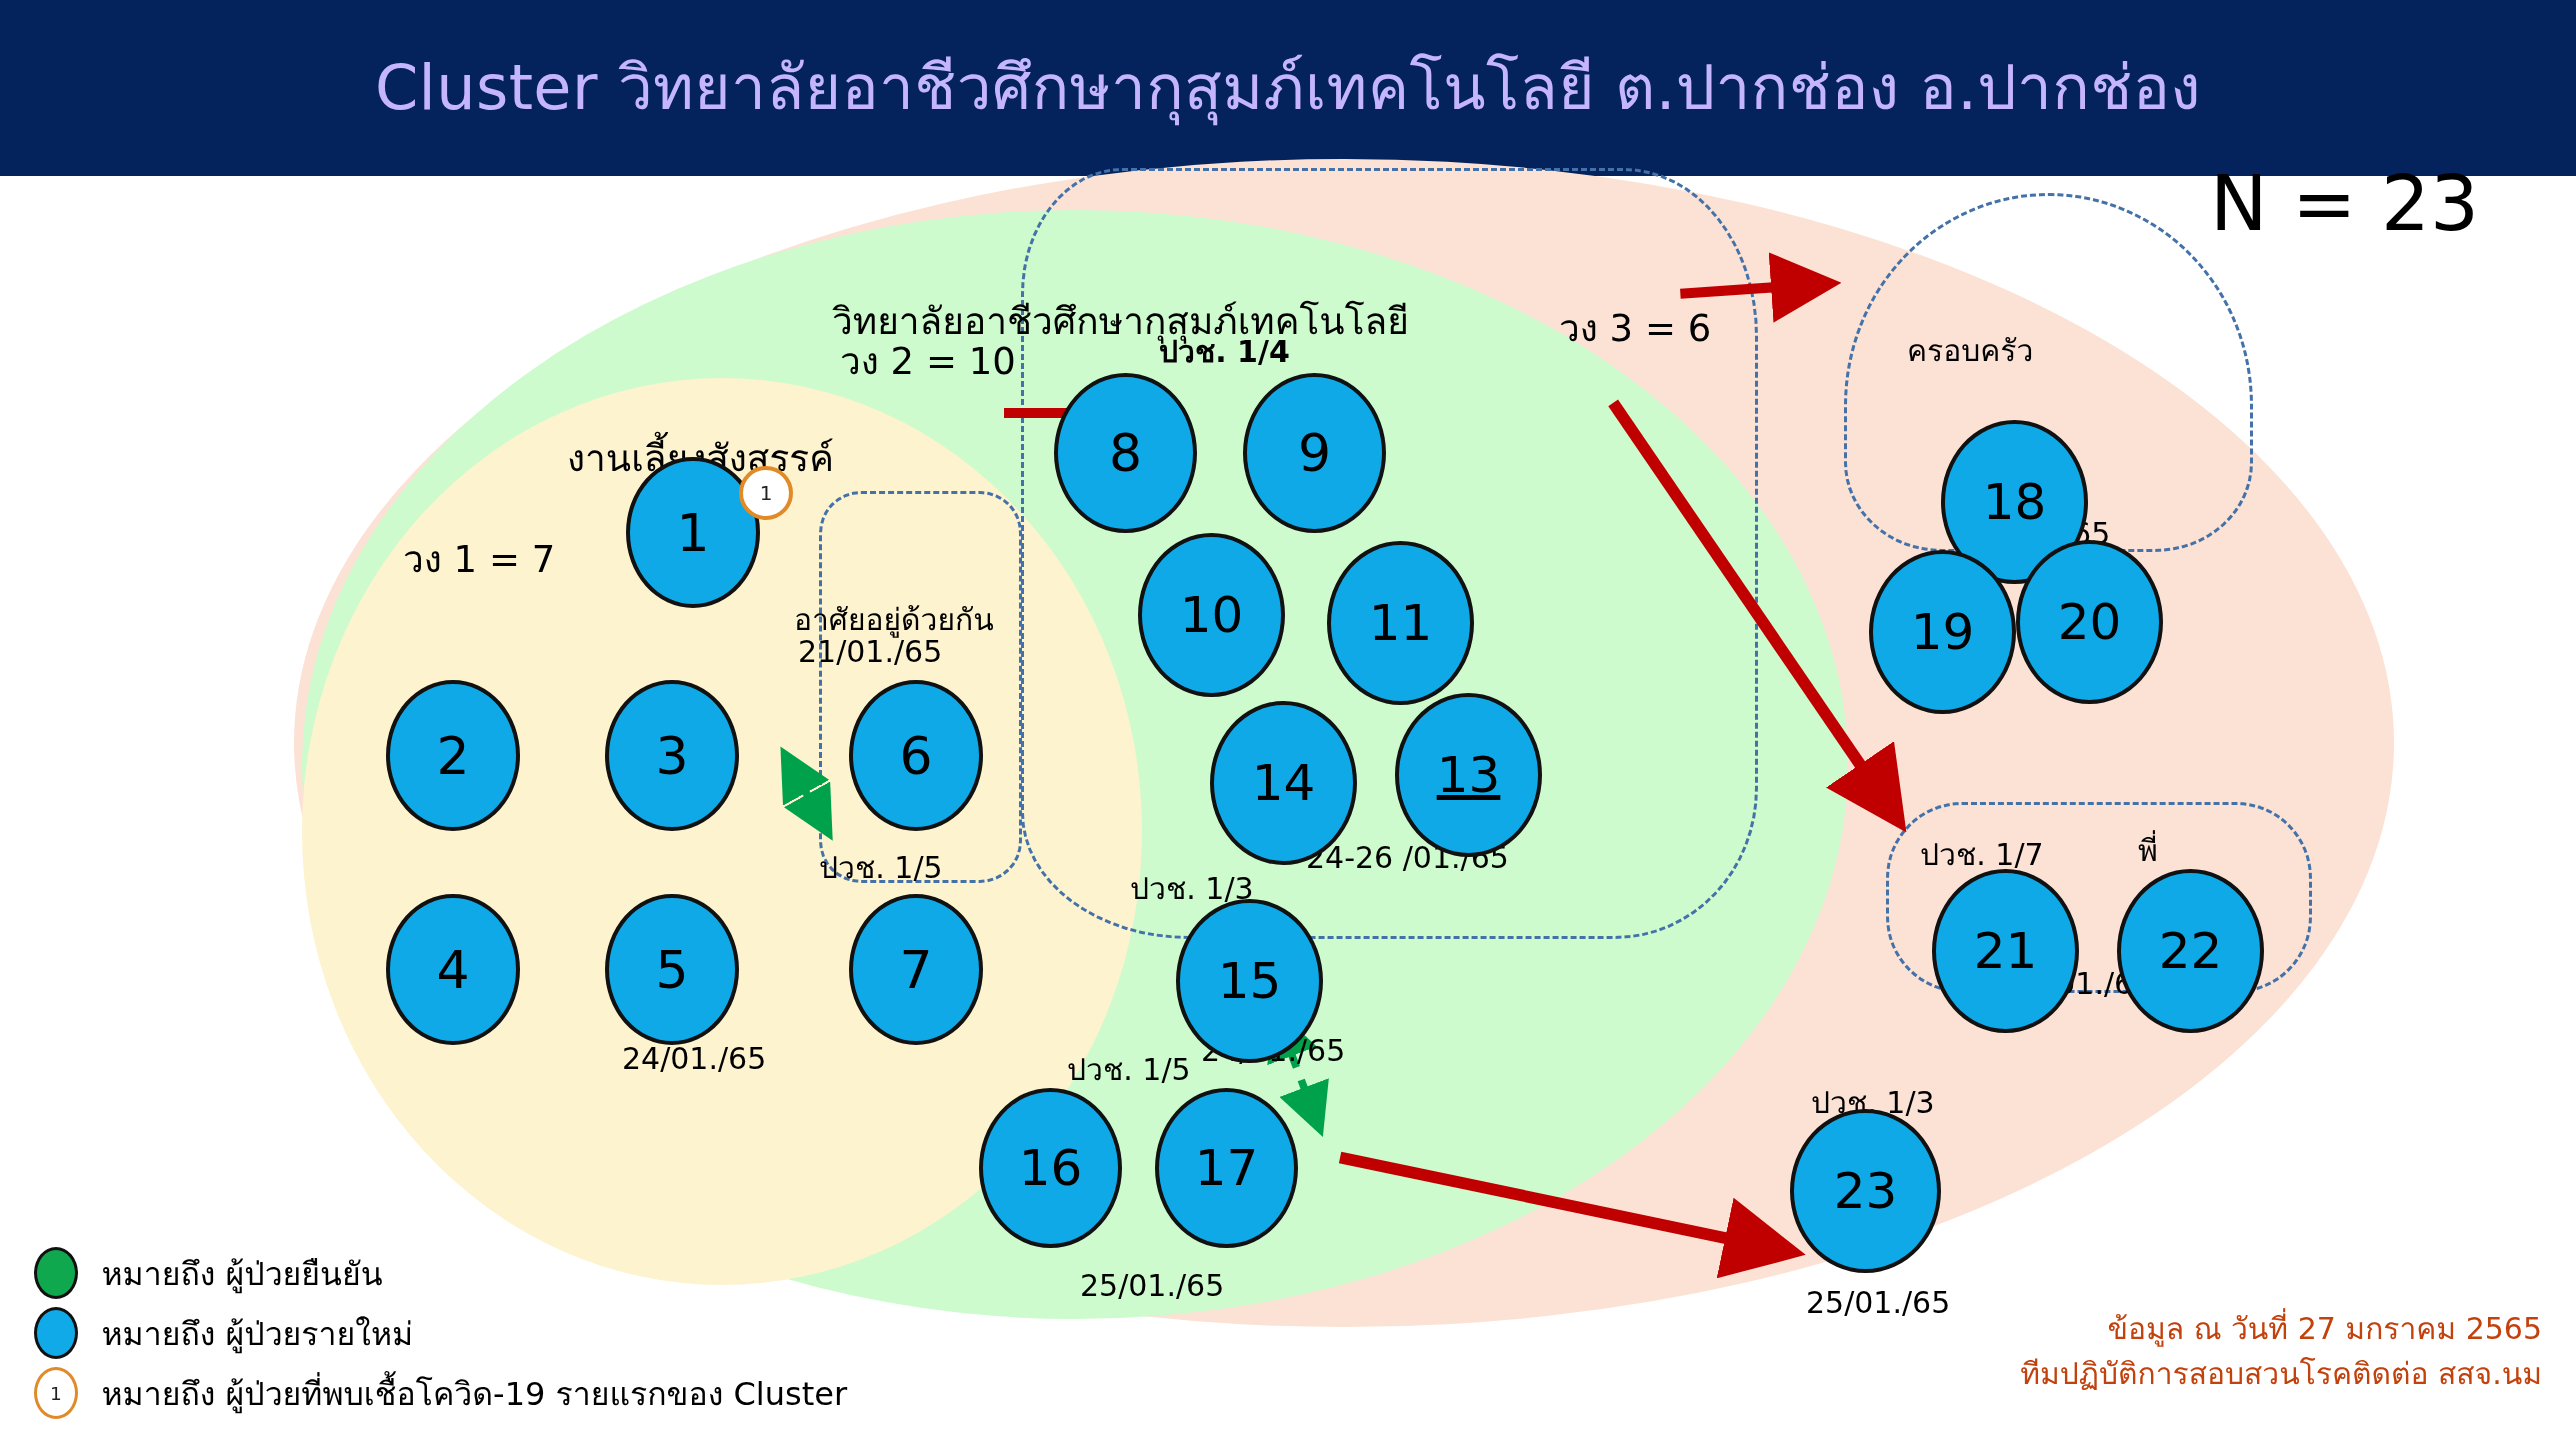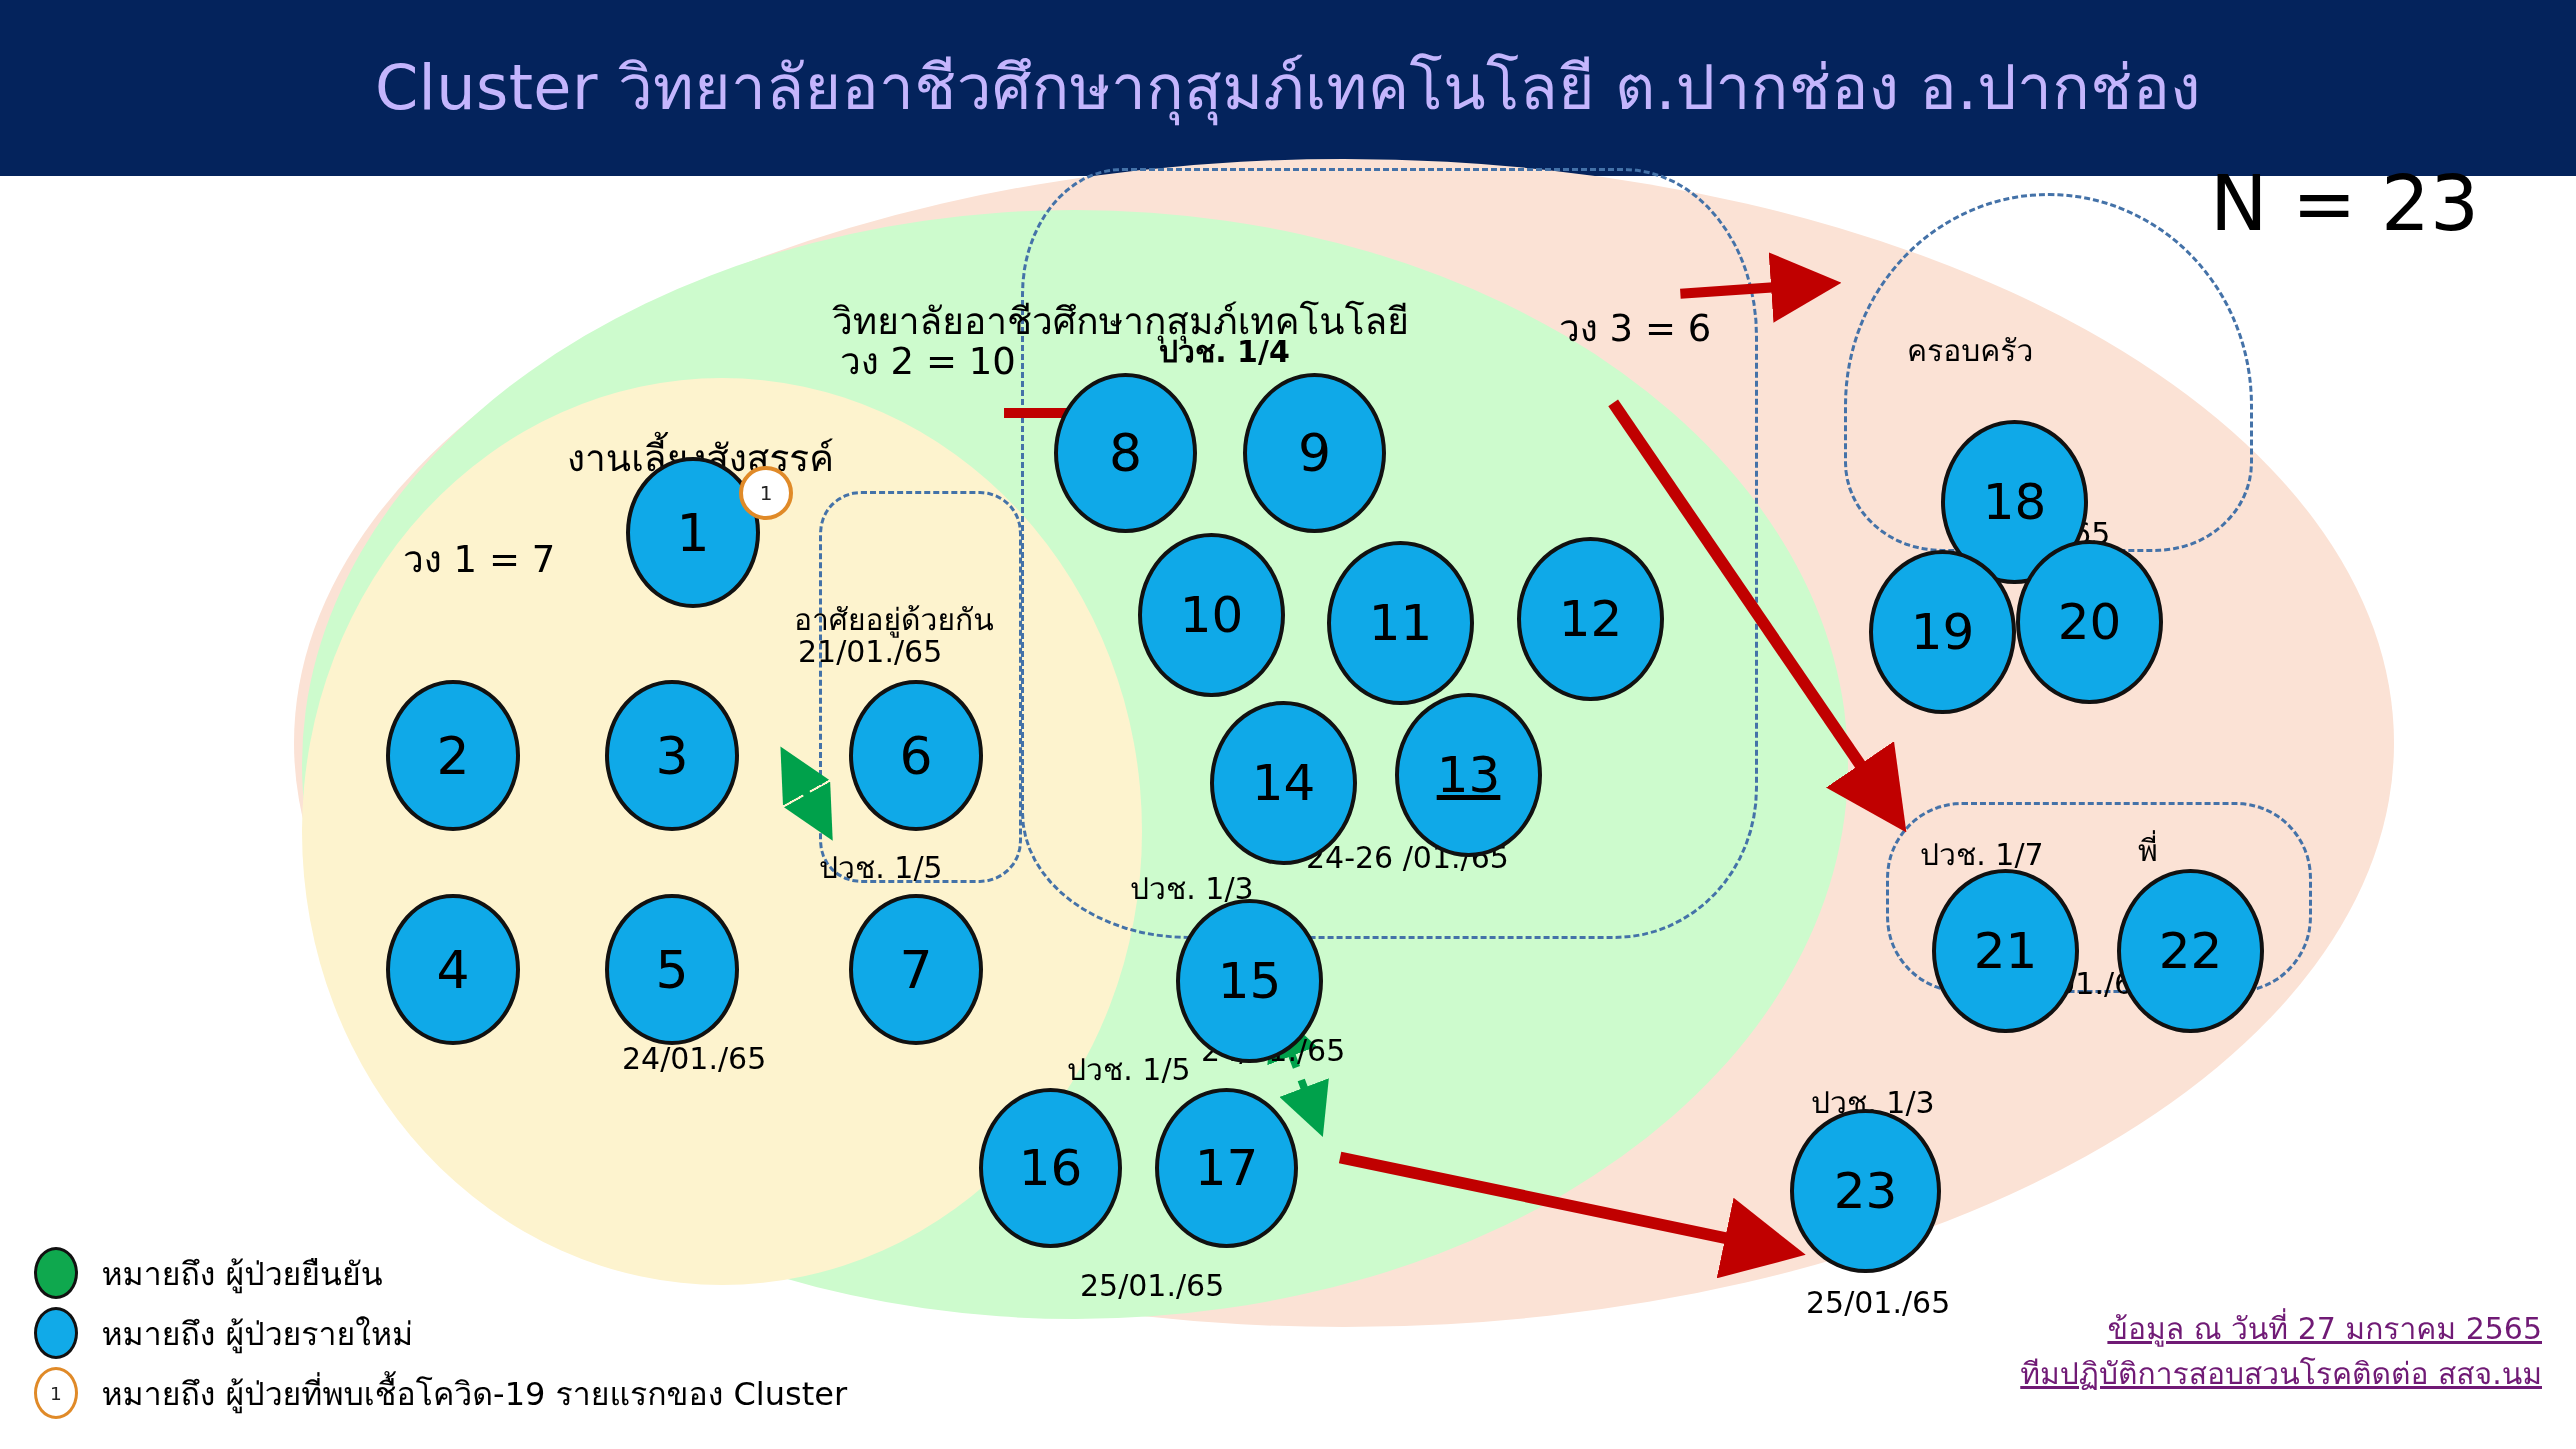--- a/index.html
+++ b/index.html
@@ -66,21 +66,21 @@
   
   #legend{position:absolute;left:34px;top:1067px;}
   .leg-row{display:flex;align-items:center;height:60px;}
   .leg-dot{width:44px;height:52px;border-radius:50%;border:3.4px solid #111;box-sizing:border-box;flex:none;}
   .leg-dot.green{background:#0FA84E;}
   .leg-dot.blue{background:#11AAE8;}
   .leg-dot.ring{background:#ffffff;border:3.4px solid #E08A28;display:flex;align-items:center;justify-content:center;font-size:18.5px;color:#222;}
   .leg-txt{margin-left:23.5px;font-size:32px;color:#000;white-space:nowrap;}
 
   
-  #footer{position:absolute;right:34px;top:1130px;text-align:right;font-size:30px;line-height:1.5;color:#701a75;text-decoration:underline;}
+  #footer{position:absolute;right:34px;top:1130px;text-align:right;font-size:30px;line-height:1.5;color:#c2410c;}
 
   svg#overlay{position:absolute;left:0;top:0;width:2576px;height:1273px;pointer-events:none;}
 </style>
 </head>
 <body>
 
 <div id="title-bar">
   <div id="title-text">Cluster วิทยาลัยอาชีวศึกษากุสุมภ์เทคโนโลยี ต.ปากช่อง อ.ปากช่อง</div>
 </div>
 
@@ -176,21 +176,20 @@
 
   <div class="node" style="left:386px;top:718px;width:134px;height:151px;">4</div>
   <div class="node" style="left:605px;top:718px;width:134px;height:151px;">5</div>
   <div class="node" style="left:849px;top:718px;width:134px;height:151px;">7</div>
 
   <div class="node" style="left:1054px;top:197px;width:143px;height:160px;">8</div>
   <div class="node" style="left:1243px;top:197px;width:143px;height:160px;">9</div>
 
   <div class="node w2" style="left:1138px;top:357px;width:147px;height:164px;">10</div>
   <div class="node w2" style="left:1327px;top:365px;width:147px;height:164px;">11</div>
-  <div class="node w2" style="left:1517px;top:361px;width:147px;height:164px;">12</div>
 
   <div class="node w2" style="left:1210px;top:525px;width:147px;height:164px;">14</div>
   <div class="node w2" style="left:1395px;top:517px;width:147px;height:164px;text-decoration:underline;">13</div>
 
   <div class="node w2" style="left:1176px;top:723px;width:147px;height:164px;">15</div>
 
   <div class="node w2" style="left:979px;top:912px;width:143px;height:160px;">16</div>
   <div class="node w2" style="left:1155px;top:912px;width:143px;height:160px;">17</div>
 
   <div class="node w2" style="left:1941px;top:244px;width:147px;height:164px;">18</div>

